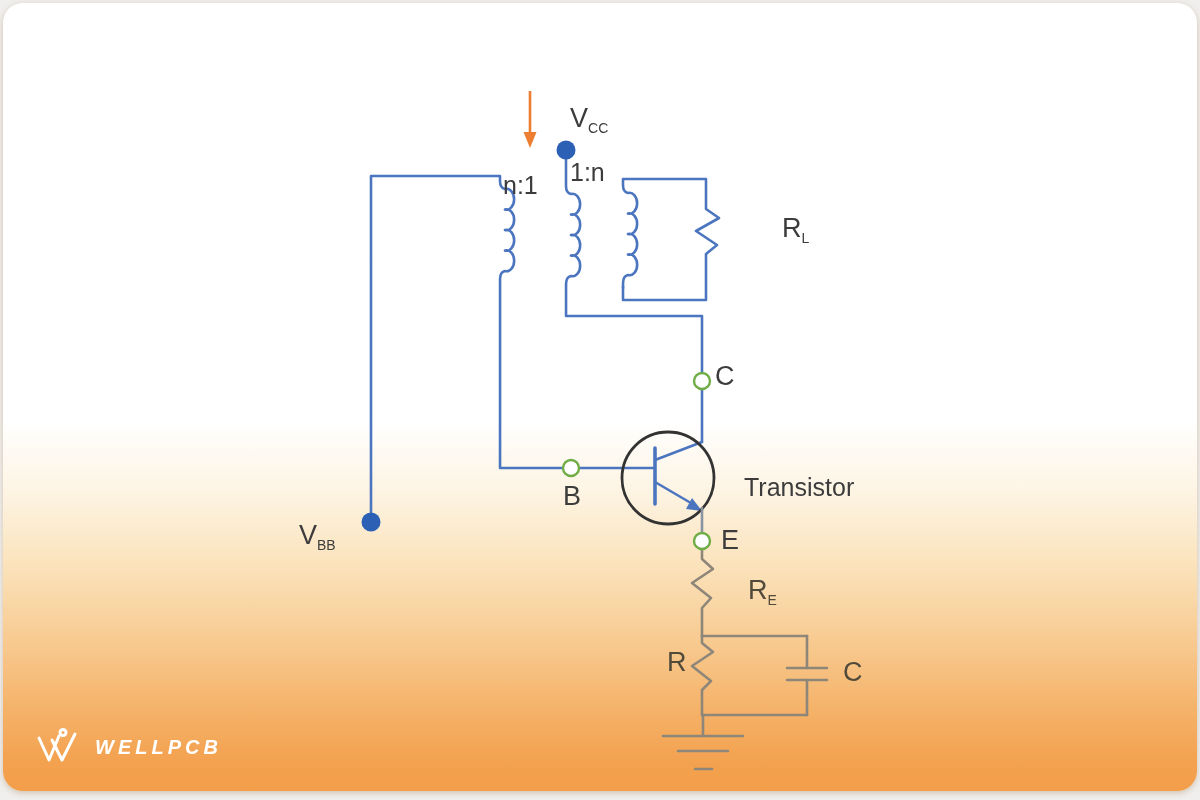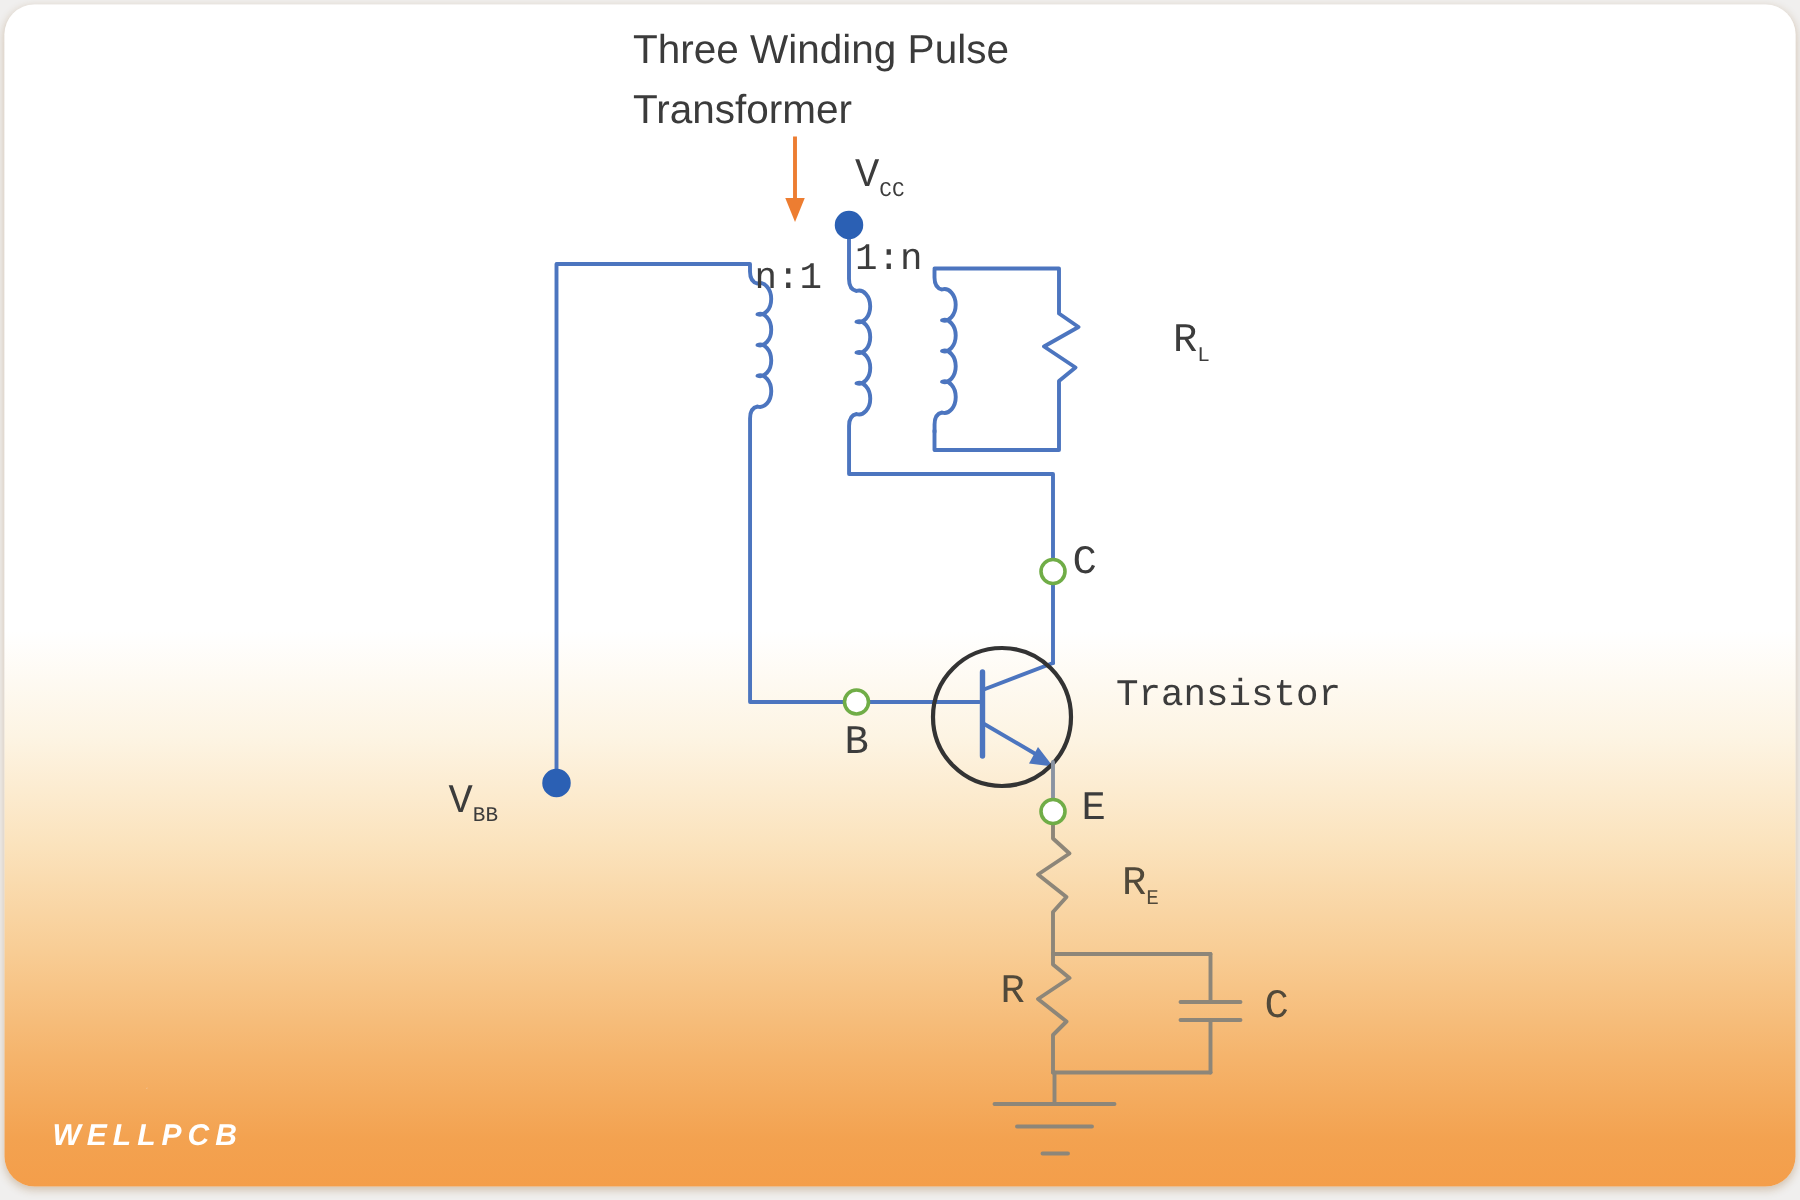--- a/index.html
+++ b/index.html
@@ -14,32 +14,32 @@
     border-radius:20px;
     background:linear-gradient(180deg,
       #ffffff 0%, #ffffff 53%, #fdf4e3 62%, #fbe3bd 71%,
       #f8cd95 80%, #f5b46c 89%, #f3a250 96%, #f49e4a 100%);
     box-shadow:0 2px 6px rgba(140,90,30,.30);
     overflow:hidden;
   }
   .circuit-svg{position:absolute;left:0;top:0;}
   .lbl{
     position:absolute;color:#3c3c3c;font-size:25px;line-height:1.1;
-    white-space:nowrap;user-select:none;font-family:Liberation Mono, monospace;
+    white-space:nowrap;user-select:none;
   }
   .lbl sub{font-size:14px;line-height:1;}
   .big{font-size:27px;}
   .warm{color:#51493a;}
   .title{
     position:absolute;left:419px;top:10px;width:320px;
     font-size:27px;line-height:40px;color:#3b3b3b;white-space:pre-line;
   }
   .logo{
     position:absolute;left:32px;top:722px;height:44px;
-    display:flex;align-items:center;gap:20px;color:#ffffff;flex-direction:column;
+    display:flex;align-items:center;gap:8px;color:#ffffff;
   }
   .logo-text{
     font-size:20px;font-weight:700;font-style:italic;
     letter-spacing:4px;color:#ffffff;
   }
 </style>
 </head>
 <body>
 
 <div class="card">
@@ -92,33 +92,31 @@
     </g>
 
     <circle cx="563" cy="147" r="9.5" fill="#2B60B4"></circle>
     <circle cx="368" cy="519" r="9.5" fill="#2B60B4"></circle>
 
     <circle cx="699" cy="378" r="8" fill="#ffffff" stroke="#70AD47" stroke-width="2.4"></circle>
     <circle cx="568" cy="465" r="8" fill="#ffffff" stroke="#70AD47" stroke-width="2.4"></circle>
     <circle cx="699" cy="538" r="8" fill="#ffffff" stroke="#70AD47" stroke-width="2.4"></circle>
   </svg>
 
-  <div class="title">Three Winding Pulse
-Transformer</div>
 
   <div class="lbl big" style="left:567px;top:101px"><span>V</span><sub>CC</sub></div>
 
   <div class="lbl" style="left:500px;top:169px">n:1</div>
   <div class="lbl" style="left:567px;top:156px">1:n</div>
 
   <div class="lbl big" style="left:779px;top:211px"><span>R</span><sub>L</sub></div>
 
   <div class="lbl big" style="left:712px;top:359px">C</div>
 
-  <div class="lbl" style="left:741px;top:447px">Transistor</div>
+  <div class="lbl" style="left:741px;top:471px">Transistor</div>
 
   <div class="lbl big" style="left:560px;top:479px">B</div>
 
   <div class="lbl big" style="left:296px;top:518px"><span>V</span><sub>BB</sub></div>
 
   <div class="lbl big" style="left:718px;top:523px">E</div>
 
   <div class="lbl big warm" style="left:745px;top:573px"><span>R</span><sub>E</sub></div>
 
   <div class="lbl big warm" style="left:664px;top:645px">R</div>

